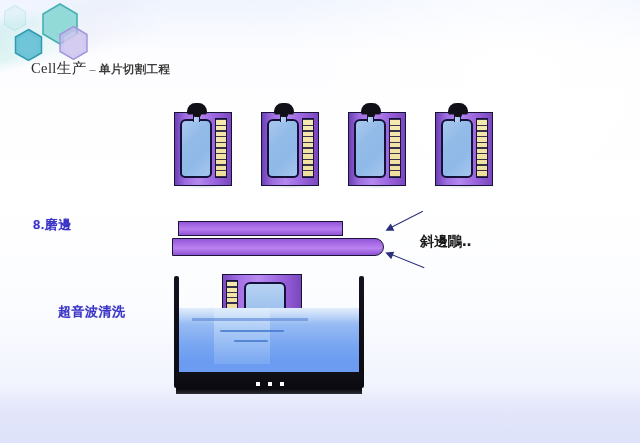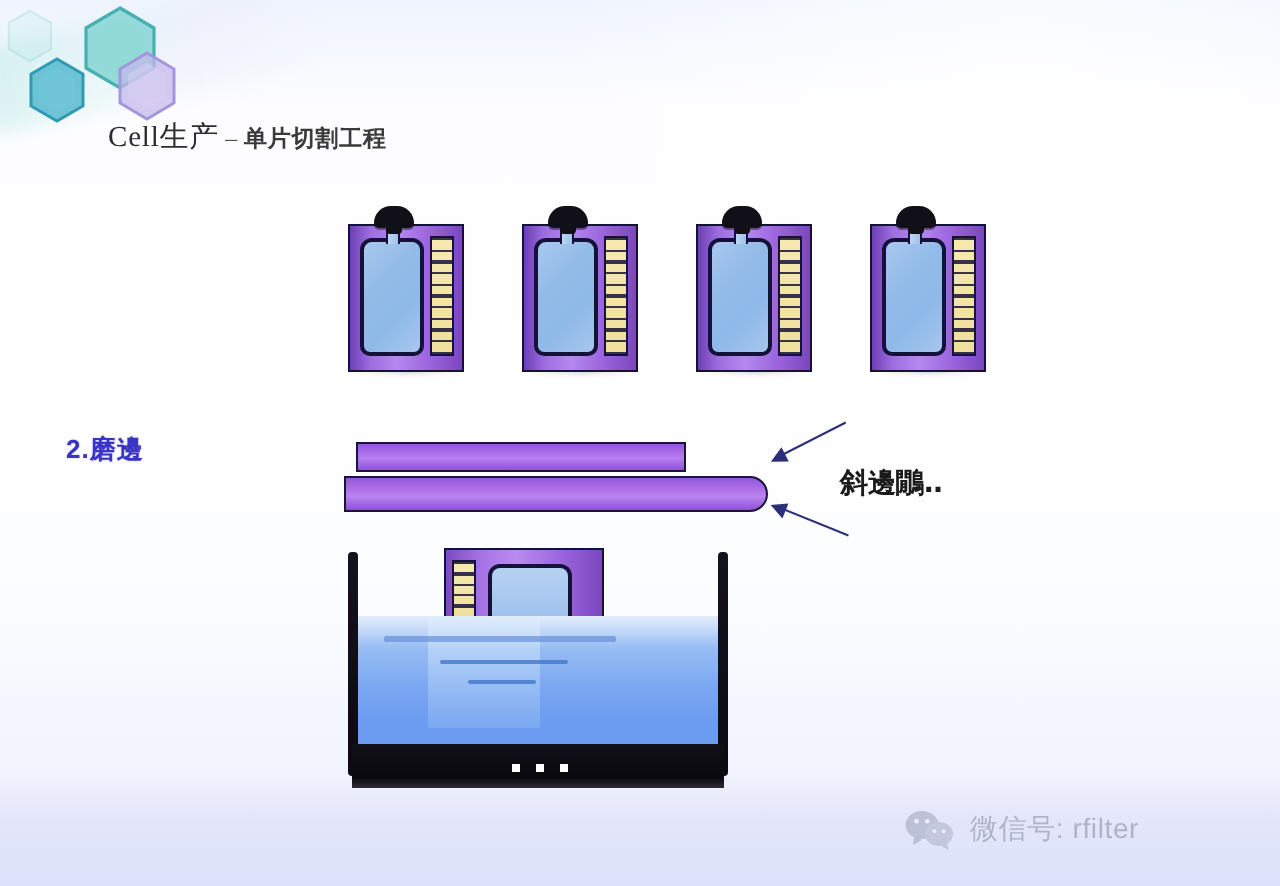--- a/index.html
+++ b/index.html
@@ -33,21 +33,20 @@
     background:linear-gradient(100deg,rgba(168,226,224,.45) 0%,rgba(200,236,235,.30) 35%,rgba(225,222,245,.22) 65%,rgba(255,255,255,0) 100%);
     filter:blur(5px);
     transform:rotate(-12deg);
   }
 
   
   .title{
     position:absolute;left:31px;top:59px;
     font-size:14.5px;color:#2c2c2c;letter-spacing:.4px;white-space:nowrap;
     font-family:"Liberation Serif","DejaVu Serif",serif;
-    margin-left:23px;
   }
   .title .sub{font-size:11.5px;font-family:"Liberation Sans","DejaVu Sans",sans-serif;font-weight:bold;color:#3a3a3a;}
   .title .dash{font-size:12px;color:#555;padding:0 3px;}
 
   .step{
     position:absolute;
     font-size:13px;font-weight:bold;color:#3a34c6;letter-spacing:.5px;
     white-space:nowrap;text-shadow:0 0 1px rgba(58,52,198,.35);
   }
   #step1{left:31px;top:96px;}
@@ -211,21 +210,22 @@
     </svg>
     <svg class="hex" style="left:2px;top:4px;opacity:.30;" width="26" height="28" viewBox="0 0 26 28">
       <polygon points="13,1.5 23.5,7.5 23.5,20.5 13,26.5 2.5,20.5 2.5,7.5" fill="#9fe0dc" fill-opacity="0.55" stroke="#7fd2ce" stroke-width="1.2"></polygon>
     </svg>
   </div>
 
   <div class="title">
     <span>Cell生产</span><span class="dash">–</span><span class="sub">单片切割工程</span>
   </div>
 
-  <div class="step" id="step2">2.磨邊</div>
+  <div class="step" id="step2">8.磨邊</div>
+  <div class="step" id="step3b">超音波清洗</div>
 
   <div>
     <div class="cassette" style="left:174px;top:104px;">
       <div class="cas-shadow"></div>
       <div class="cas-body"></div>
       <div class="cas-inner"></div>
       <div class="cas-neck"></div>
       <div class="cas-ladder">
         <div class="rung"></div>
           <div class="rung"></div>
@@ -340,27 +340,14 @@
     <div class="tank-wall" id="wallL"></div>
     <div class="tank-wall" id="wallR"></div>
     <div class="tank-base"></div>
     <div class="dot" id="dot1"></div>
     <div class="dot" id="dot2"></div>
     <div class="dot" id="dot3"></div>
   </div>
 
   <div class="bottomband"></div>
 
-  <div class="watermark">
-    <svg width="26" height="22" viewBox="0 0 26 22">
-      <ellipse cx="9" cy="8.5" rx="8.2" ry="7" fill="#8b90a8"></ellipse>
-      <polygon points="5,14 4.5,18.5 9,16" fill="#8b90a8"></polygon>
-      <circle cx="6.3" cy="6.6" r="1.15" fill="#ffffff"></circle>
-      <circle cx="11.6" cy="6.6" r="1.15" fill="#ffffff"></circle>
-      <ellipse cx="17.5" cy="13" rx="7" ry="6" fill="#9ba0b6"></ellipse>
-      <polygon points="21.5,17.5 22.5,21 18.5,19" fill="#9ba0b6"></polygon>
-      <circle cx="15.2" cy="11.6" r="0.95" fill="#ffffff"></circle>
-      <circle cx="19.8" cy="11.6" r="0.95" fill="#ffffff"></circle>
-    </svg>
-    <span class="wm-text">微信号: rfilter</span>
-  </div>
 
 </div>
 
 </body></html>

